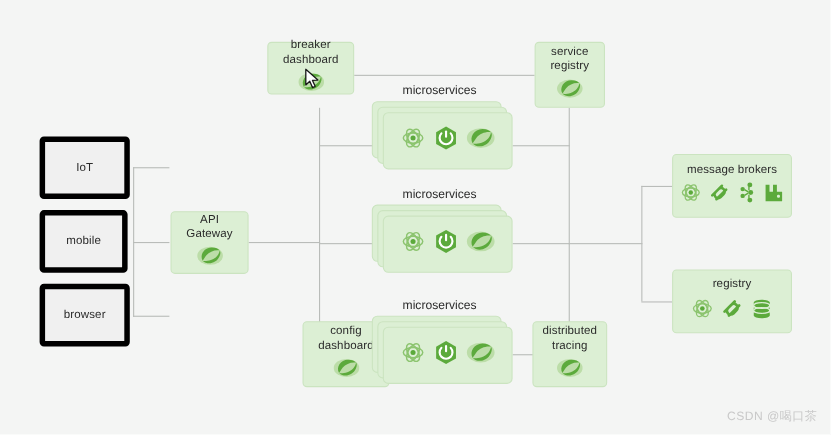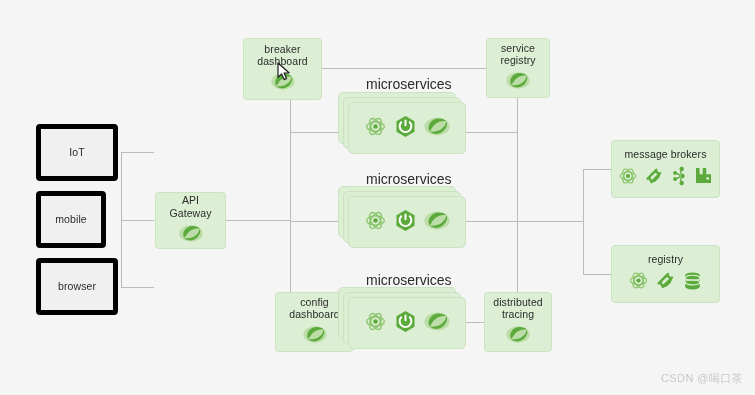--- a/index.html
+++ b/index.html
@@ -77,21 +77,21 @@
     left: 10px; top: 10px;
     display: flex;
     align-items: center;
     justify-content: center;
     gap: 7px;
   }
 
   
   .floating-label {
     position: absolute;
-    font-size: 14px;
+    font-size: 11px;
     color: #2b2b2b;
     white-space: nowrap;
   }
 
   
   .icon-row {
     display: flex;
     align-items: center;
     justify-content: center;
     gap: 6px;
@@ -146,21 +146,21 @@
 
   <div class="line h" style="left:517px; top:221px; width:67px;"></div>
   <div class="line v" style="left:583px; top:169px; height:105px;"></div>
   <div class="line h" style="left:583px; top:169px; width:28px;"></div>
   <div class="line h" style="left:583px; top:274px; width:28px;"></div>
 
   <div class="node client" style="left:36px; top:124px; width:82px; height:57px;">
     <div class="label">IoT</div>
   </div>
 
-  <div class="node client" style="left:36px; top:191px; width:70px; height:57px;">
+  <div class="node client" style="left:36px; top:191px; width:80px; height:57px;">
     <div class="label">mobile</div>
   </div>
 
   <div class="node green" style="left:155px; top:192px; width:71px; height:57px;">
     <div class="label">API
 Gateway</div>
     <div class="icon-row">
       <span class="icon">
         <svg width="24" height="19" viewBox="0 0 32 25">
           <ellipse cx="16" cy="12.5" rx="15.5" ry="11" fill="#bcdda8"></ellipse>
@@ -168,21 +168,21 @@
           <path d="M7.2 18.8 C 12 23.5 23 23 27.4 13.2 C 29.2 9.2 28.4 7 27.5 6 C 27.2 10.5 23 16 17 17.8 C 13 19 9.5 19.2 7.2 18.8 Z" fill="#5caa3c"></path>
         </svg>
       </span>
     </div>
   </div>
 
   <div class="node client" style="left:36px; top:258px; width:82px; height:57px;">
     <div class="label">browser</div>
   </div>
 
-  <div class="node green" style="left:243px; top:38px; width:79px; height:62px;">
+  <div class="node green" style="left:243px; top:38px; width:79px; height:48px;">
     <div class="label">breaker
 dashboard</div>
     <div class="icon-row">
       <span class="icon">
         <svg width="24" height="19" viewBox="0 0 32 25">
           <ellipse cx="16" cy="12.5" rx="15.5" ry="11" fill="#bcdda8"></ellipse>
           <path d="M7 18.5 C 3 12 8.5 2.5 18 2.5 C 23 2.5 26 4 27.5 6 C 22 5 15 7.5 11.5 12 C 9.5 14.6 8.3 16.8 7 18.5 Z" fill="#5caa3c"></path>
           <path d="M7.2 18.8 C 12 23.5 23 23 27.4 13.2 C 29.2 9.2 28.4 7 27.5 6 C 27.2 10.5 23 16 17 17.8 C 13 19 9.5 19.2 7.2 18.8 Z" fill="#5caa3c"></path>
         </svg>
       </span>

